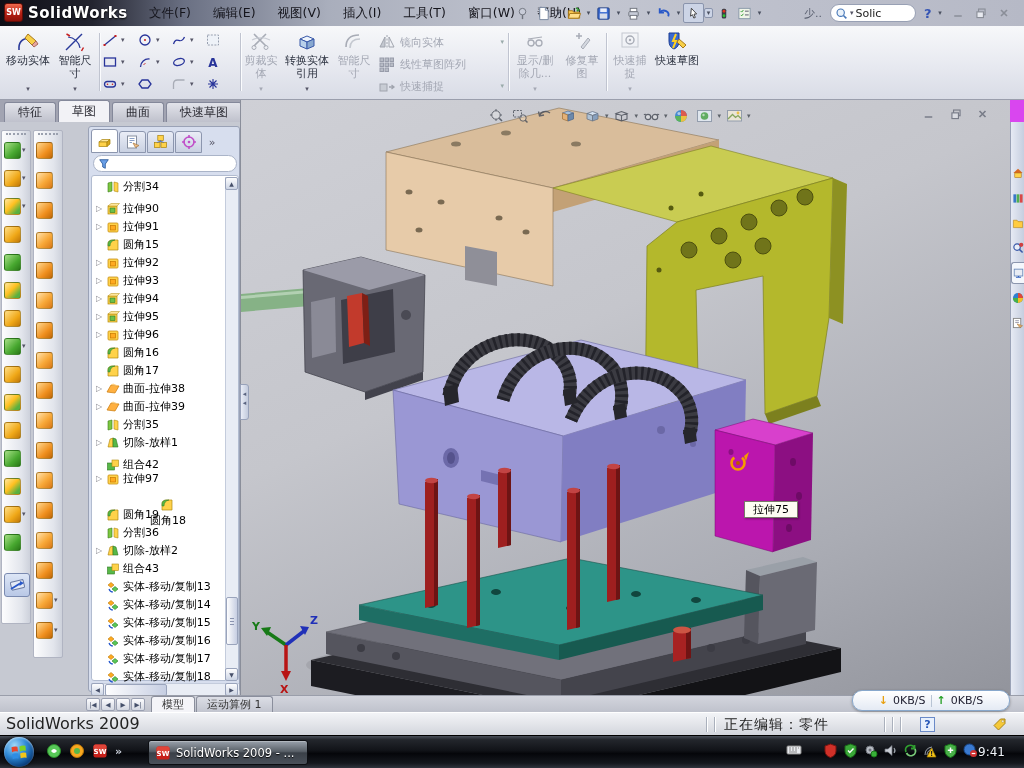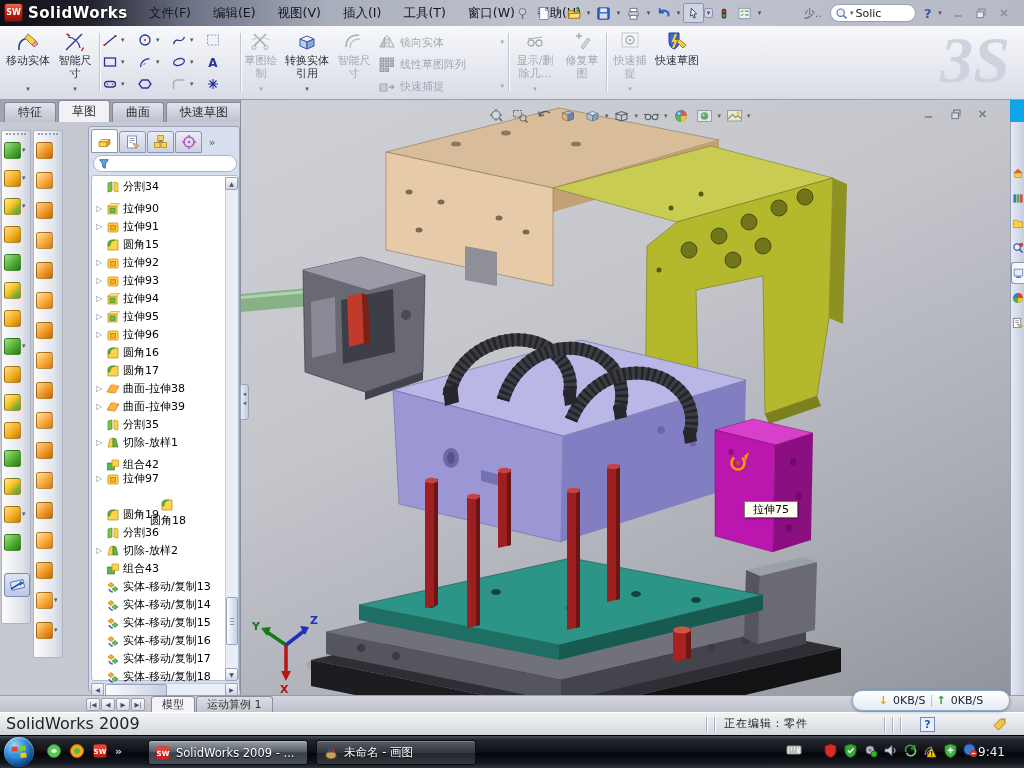--- a/index.html
+++ b/index.html
@@ -1,17 +1,17 @@
 <!DOCTYPE html>
 <html><head>
 <meta charset="utf-8">
 <style>
 *{margin:0;padding:0;box-sizing:border-box}
 body{font-family:"DejaVu Sans","Liberation Sans",sans-serif;background:#555}
-#screen{position:relative;width:1024px;height:768px;overflow:hidden;background:#0ea5e9;font-size:12px}
+#screen{position:relative;width:1024px;height:768px;overflow:hidden;background:#d946ef;font-size:12px}
 .abs{position:absolute}
 svg{display:block}
 
 #titlebar{position:absolute;left:0;top:0;width:1024px;height:26px;
  background:linear-gradient(to right,#0e0e16 0%,#23242f 9%,#6a7083 18%,#a9aebc 32%,#c3c6d1 55%,#b6b9c6 100%);}
 #logo{position:absolute;left:4px;top:3px;display:flex;align-items:center;gap:5px}
 #logobadge{width:19px;height:19px;border-radius:3px;background:linear-gradient(#ef6a4e,#b61f14 55%,#8d130b);
  border:1px solid #5f0d07;color:#fff;font-size:8px;font-weight:bold;text-align:center;line-height:18px}
 #logotext{color:#fff;font-size:15px;font-weight:bold;letter-spacing:.5px;text-shadow:0 1px 2px #000}
 #menubar{position:absolute;left:138px;top:0;height:26px;display:flex}
@@ -108,21 +108,21 @@
 .navb{width:14px;height:13px;background:linear-gradient(#fbfbfd,#d4d8e2);border:1px solid #9aa0b2;font-size:6.5px;color:#45506a;
  display:flex;align-items:center;justify-content:center;border-radius:2px}
 #mtabs{display:flex;margin-left:6px;gap:1px}
 .mtab{height:16px;padding:0 10px;font-size:11px;line-height:15px;color:#333;background:linear-gradient(#dcdee6,#c2c5cf);
  border:1px solid #8a8e9c;border-bottom:none;border-radius:3px 3px 0 0}
 .mtab.act{background:#f4f4f8}
 
 #statusbar{position:absolute;left:0;top:712px;width:1024px;height:23px;background:linear-gradient(#f3f4f7,#d3d6dd);border-top:1px solid #fff}
 #sbl{position:absolute;left:6px;line-height:22px;color:#222;font-size:16px}
 .sdiv{position:absolute;top:4px;width:1px;height:15px;background:#aab0bc;box-shadow:1px 0 0 #fff}
-#sbedit{position:absolute;left:724px;line-height:22px;color:#222;font-size:11px;letter-spacing:1px}
+#sbedit{position:absolute;left:724px;line-height:22px;color:#222;font-size:14px;letter-spacing:1px}
 #sbq{position:absolute;left:920px;top:4px;width:15px;height:15px;background:#e8f0fc;border:1px solid #6a8ac8;color:#2858b8;
  font-weight:bold;font-size:11px;text-align:center;line-height:14px}
 #sbtag{position:absolute;left:992px;top:4px}
 
 #netmeter{position:absolute;left:852px;top:690px;width:158px;height:21px;border:1px solid #88a8cc;border-radius:10px;
  background:linear-gradient(#ffffff,#e4eaf4);box-shadow:0 1px 3px rgba(0,0,0,.35);display:flex;align-items:center;justify-content:center;gap:5px;font-size:11px;color:#223;z-index:40}
 .nmdn{color:#e8a010;font-weight:bold}.nmup{color:#28a028;font-weight:bold}
 .nmsep{width:1px;height:12px;background:#b8c4d4}
 
 #taskbar{position:absolute;left:0;top:735px;width:1024px;height:33px;
@@ -255,21 +255,20 @@
         </span>
       <span class="winb">
           <svg width="12" height="12" viewBox="0 0 16 16">
             <path d="M4,4 L12,12 M12,4 L4,12" stroke="#8a8e98" stroke-width="2.2"></path>
           </svg>
         </span>
     </div>
   </div>
 
   <div id="ribbon">
-    <div id="wmark">3S</div>
 
     <div class="rbig" style="left:4px;width:48px">
       <span class="ric">
           <svg width="24" height="22" viewBox="0 0 24 22">
             <path d="M3,19 Q2,8 13,7" fill="none" stroke="#2a3a9a" stroke-width="1.6"></path>
             <path d="M12,3 L20,10 L16,14 L9,7 Z" fill="#f8d048" stroke="#a8781a"></path>
             <path d="M16,14 L20,10 L22,13 L18,16 Z" fill="#e8a8a0" stroke="#a86a5a"></path>
           </svg>
         </span>
       <span>移动实体</span>
@@ -366,21 +365,21 @@
     <div class="rsep" style="left:240px"></div>
     <div class="rbig dis" style="left:243px;width:36px">
       <span class="ric">
           <svg width="22" height="20" viewBox="0 0 22 20">
             <path d="M4,3 L16,15 M16,3 L4,15" stroke="#a8acb6" stroke-width="1.6"></path>
             <circle cx="4" cy="16.5" r="2" fill="none" stroke="#a8acb6"></circle>
             <circle cx="16" cy="16.5" r="2" fill="none" stroke="#a8acb6"></circle>
             <path d="M2,9 Q11,4.5 20,9" fill="none" stroke="#c8ccd4" stroke-width="1.2"></path>
           </svg>
         </span>
-      <span>草图绘制</span>
+      <span>剪裁实体</span>
       <span class="ddb">▾</span>
     </div>
     <div class="rbig" style="left:283px;width:48px">
       <span class="ric">
           <svg width="22" height="22" viewBox="0 0 22 22">
             <path d="M4,8 L11,5 L18,8 L11,11 Z" fill="#eef4fc" stroke="#3858a8"></path>
             <path d="M4,8 V15 L11,18 V11 Z" fill="#b8d0ea" stroke="#3858a8"></path>
             <path d="M18,8 V15 L11,18 V11 Z" fill="#88a8d0" stroke="#3858a8"></path>
           </svg>
         </span>
@@ -1319,30 +1318,20 @@
         <div class="taskbtn act">
           <div class="tbico">
             <svg width="16" height="16" viewBox="0 0 16 16">
               <rect x="1.5" y="1.5" width="13" height="13" rx="2" fill="#c8201a"></rect>
               <rect x="1.5" y="1.5" width="13" height="6.5" rx="2" fill="#e04438"></rect>
               <text x="8" y="11" font-size="7" font-weight="bold" text-anchor="middle" fill="#fff">SW</text>
             </svg>
           </div>
           <div class="tblbl">SolidWorks 2009 - ...</div>
         </div>
-        <div class="taskbtn">
-          <div class="tbico">
-            <svg width="16" height="16" viewBox="0 0 16 16">
-              <path d="M3,10 Q3,13.5 8,13.5 Q13,13.5 13,10 Q13,7 8,7 Q3,7 3,10" fill="#c8a060" stroke="#8a6a30"></path>
-              <path d="M9,2 L11,7" stroke="#b03020" stroke-width="2"></path>
-              <path d="M6,3 L7,7" stroke="#3050b0" stroke-width="2"></path>
-            </svg>
-          </div>
-          <div class="tblbl">未命名 - 画图</div>
-        </div>
       </div>
     <div id="tray">
         <div class="trico kb">
           <svg width="16" height="14" viewBox="0 0 16 14">
             <rect x="1" y="3" width="14" height="8" rx="1" fill="#e8eaee" stroke="#888"></rect>
             <path d="M3,5 h2 M6,5 h2 M9,5 h2 M12,5 h1 M3,7 h2 M6,7 h2 M9,7 h2 M3,9 h8" stroke="#888"></path>
           </svg>
         </div>
         <div class="trico">
           <svg width="15" height="15" viewBox="0 0 15 15">

